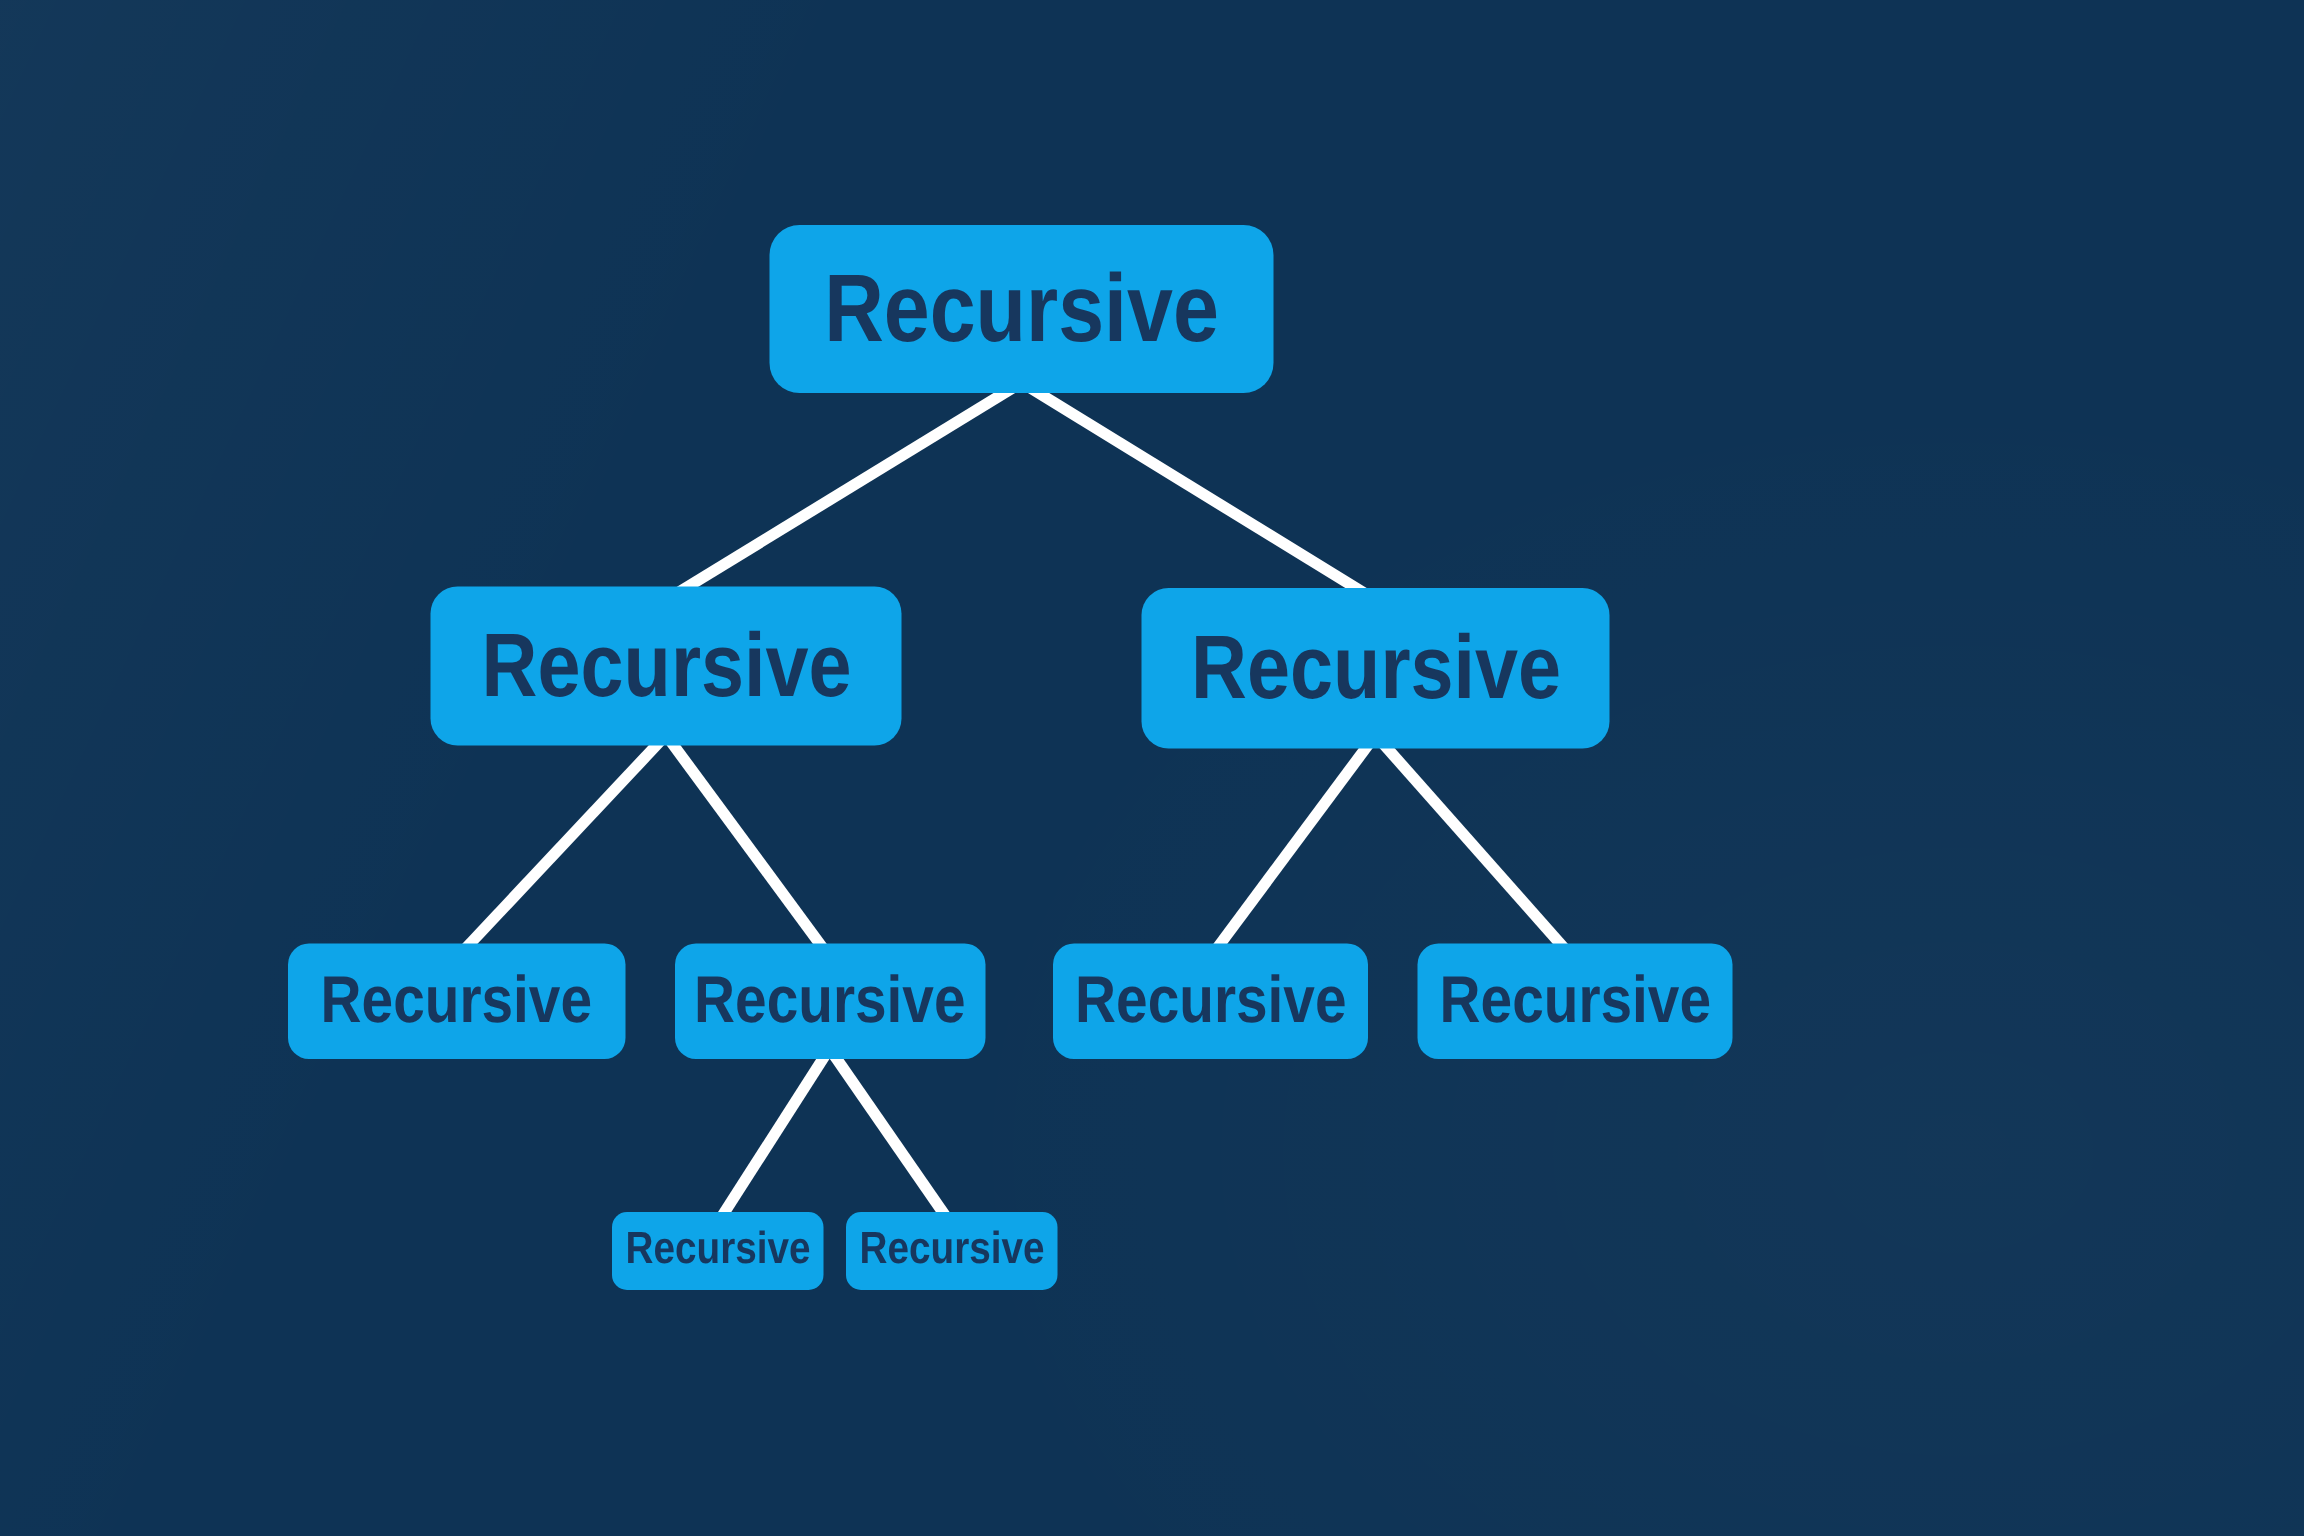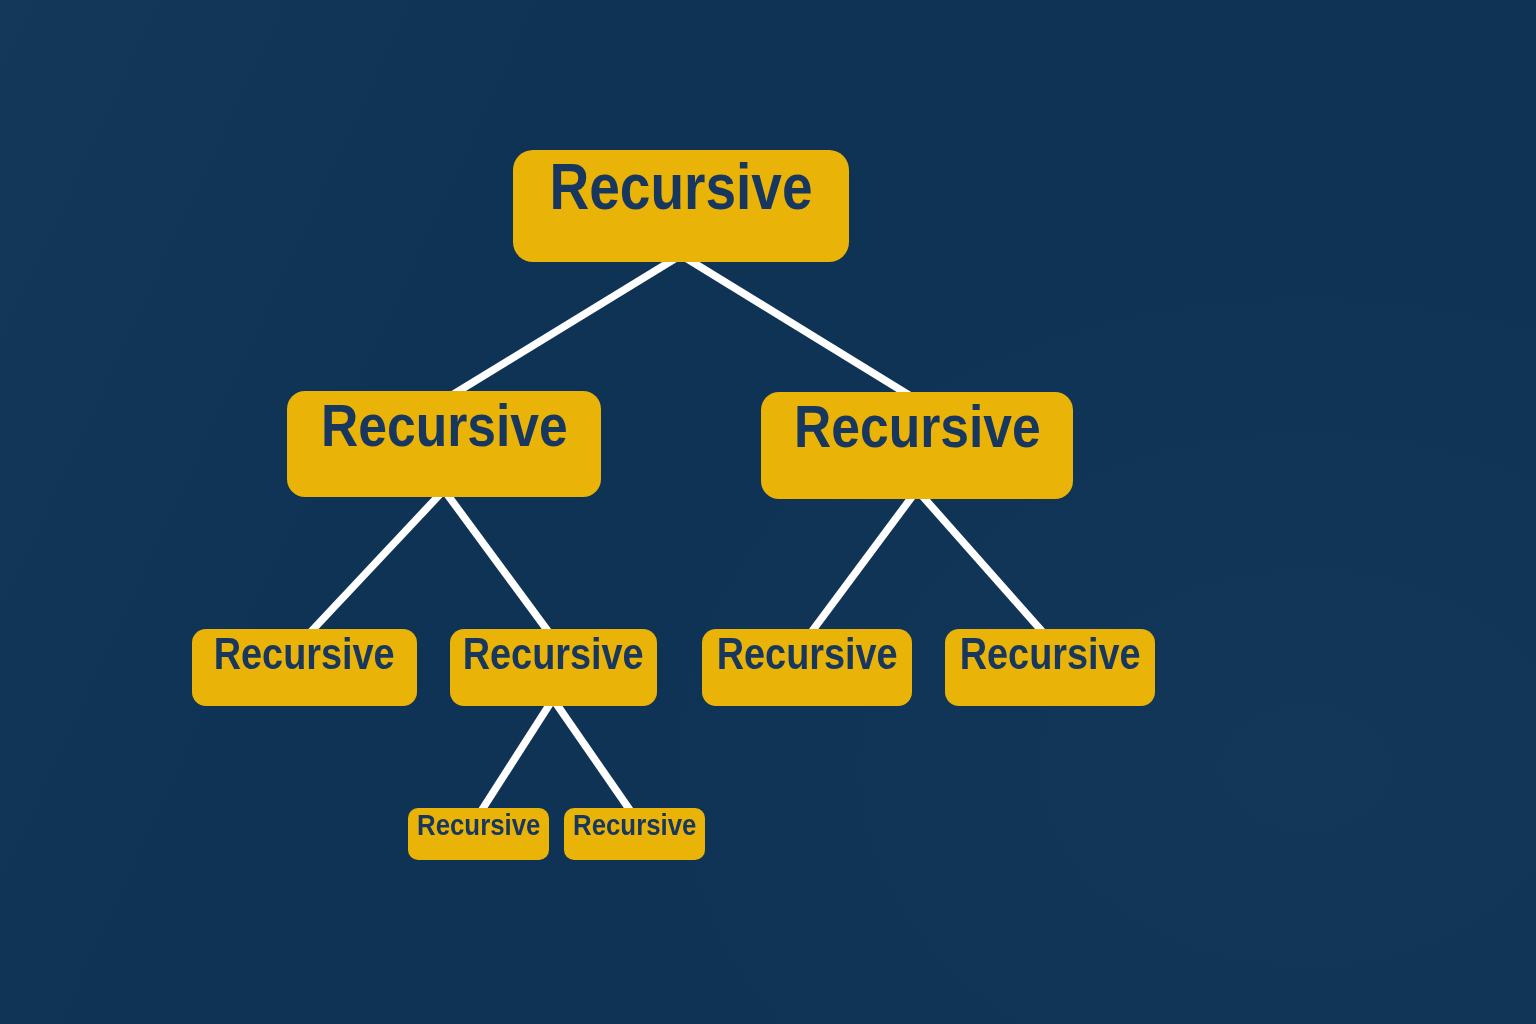--- a/index.html
+++ b/index.html
@@ -27,24 +27,25 @@
   }
   svg.edges {
     position: absolute;
     left: 0;
     top: 0;
     width: 1536px;
     height: 1024px;
   }
   .node {
     position: absolute;
-    background: #eab308;
+    background: #0ea5e9;
     color: #17375e;
     font-weight: 700;
     display: flex;
+    align-items: center;
     justify-content: center;
     box-sizing: border-box;
   }
   .node span {
     display: inline-block;
     transform: scaleX(0.86);
     white-space: nowrap;
     letter-spacing: 0px;
     padding-bottom: 2px;
   }

